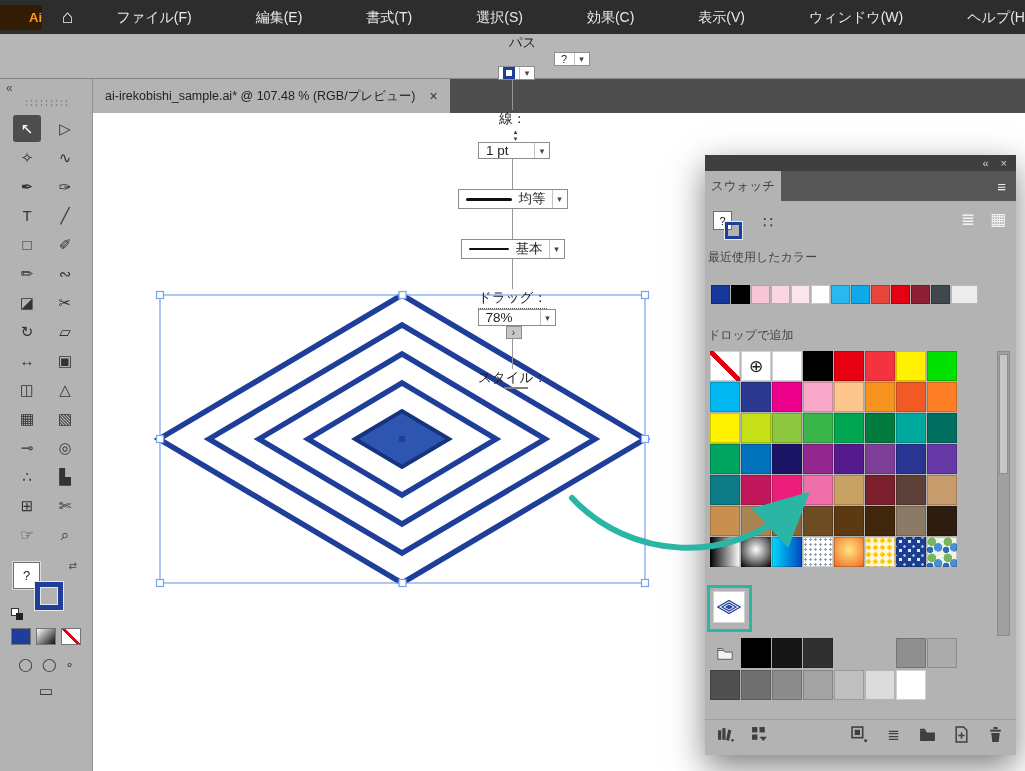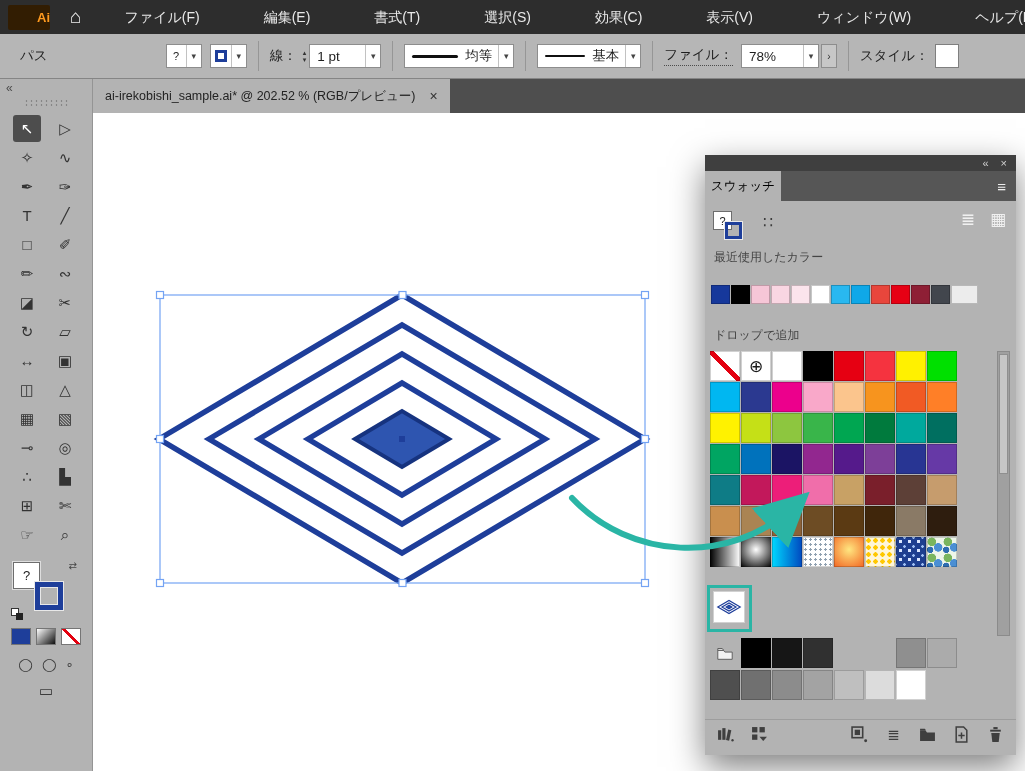--- a/index.html
+++ b/index.html
@@ -2,27 +2,27 @@
 <html style="--teal: #2ab5a5; --art-stroke: #1e3e9a; --art-fill: #2e55b0; --art-fill-dark: #16337f; --sel-blue: #74a3f3;"><head>
 <meta charset="utf-8">
 <style>
   * { box-sizing: border-box; margin: 0; padding: 0; }
   html,body { width:1025px; height:771px; }
   body { font-family:"Liberation Sans","DejaVu Sans",sans-serif; cursor:default; overflow:hidden; background:#fff; }
   .app { position:relative; width:1025px; height:771px; overflow:hidden; background:#b3b3b3; }
 
   
   .menubar { position:absolute; left:0; top:0; width:100%; height:34px; background:#2d2d2d; display:flex; align-items:center; color:#e9e9e9; z-index:10; }
-  .ai-logo { width:45px; height:25px; margin-left:8px; background:#321d02; color:#ff9a1f; font-weight:bold; font-size:13px; display:flex; align-items:center; justify-content:center; border-radius:2px;padding-left:29px; }
+  .ai-logo { width:45px; height:25px; background:#321d02; color:#ff9a1f; font-weight:bold; font-size:13px; display:flex; align-items:center; justify-content:center; border-radius:2px;padding-left:29px; }
   .home-icon { margin-left:20px; font-size:19px; color:#ececec; line-height:34px; }
   .menu-items { display:flex; margin-left:26px;gap:30px; }
   .menu-item { padding:0 17px; font-size:14px; line-height:34px; white-space:nowrap; }
 
   
-  .control-bar { position:absolute; top:34px; left:0; width:100%; height:45px; background:#b6b6b6; border-bottom:1px solid #858585; display:flex; align-items:center; color:#1e1e1e; font-size:13.5px; z-index:9; }
+  .control-bar { position:absolute; top:34px; left:0; width:100%; height:45px; background:#b6b6b6; border-bottom:1px solid #858585; display:flex; align-items:center; color:#1e1e1e; font-size:13.5px; z-index:9;flex-direction:column; }
   .cb-label { white-space:nowrap; }
   .combo { background:#fff; border:1px solid #8d8d8d; height:24px; display:flex; align-items:center; }
   .combo .ca { width:15px; align-self:stretch; display:flex; align-items:center; justify-content:center; border-left:1px solid #c2c2c2; color:#444; font-size:9px; }
   .vsep { width:1px; height:30px; background:#969696; margin:0 11px; flex:0 0 auto; }
   .fill-mini { width:19px; display:flex; align-items:center; justify-content:center; font-size:11px; color:#222; }
   .stroke-mini { width:12px; height:12px; border:3px solid var(--art-stroke); margin:0 4px; }
   .stepper { display:flex; flex-direction:column; justify-content:center; font-size:7px; color:#333; line-height:7px; margin-left:6px; }
   .line-swatch { width:46px; height:3px; background:#101010; border-radius:2px; margin:0 7px; }
   .line-swatch.thin { height:2px; width:40px; }
   .dotted-label { border-bottom:1px dotted #4c4c4c; padding-bottom:1px; }
@@ -61,29 +61,29 @@
   .artwork-svg { position:absolute; left:0; top:0; }
 
   
   .arrow-overlay { position:absolute; left:0; top:0; width:1025px; height:771px; z-index:60; pointer-events:none; }
   .annotation { position:absolute; left:556px; top:246px; color:var(--teal); font-weight:bold; font-size:16px; letter-spacing:.5px; z-index:70; white-space:nowrap; }
 
   
   .swatches { position:absolute; left:705px; top:155px; width:311px; height:600px; background:#b3b3b3; z-index:50; box-shadow:0 12px 32px rgba(0,0,0,.5); color:#333; }
   .sw-title { height:16px; background:#3f3f3f; display:flex; justify-content:flex-end; align-items:center; gap:12px; padding:0 9px; color:#d2d2d2; font-size:11px; line-height:16px; }
   .sw-tabs { height:30px; background:#565656; display:flex; align-items:stretch; }
-  .sw-tab { width:76px; background:#b3b3b3; color:#000000; font-size:12.5px; display:flex; align-items:center; justify-content:center; }
+  .sw-tab { width:76px; background:#b3b3b3; color:#404040; font-size:12.5px; display:flex; align-items:center; justify-content:center; }
   .sw-menu { margin-left:auto; color:#ededed; font-size:15px; display:flex; align-items:center; padding-right:10px; }
   .sw-body { position:relative; height:553px; }
   .sw-proxy { position:absolute; left:8px; top:10px; width:40px; height:34px; }
   .swp-fill { position:absolute; left:0; top:0; width:19px; height:19px; background:#fff; border:1px solid #6d6d6d; display:flex; align-items:center; justify-content:center; font-size:11px; color:#222; }
   .swp-stroke { position:absolute; left:12px; top:11px; width:17px; height:17px; border:3px solid var(--art-stroke); box-shadow:0 0 0 1px #eaeaea; }
   .sw-opt-icon { position:absolute; left:58px; top:12px; font-size:16px; color:#3c3c3c; }
   .sw-views { position:absolute; right:10px; top:8px; display:flex; gap:15px; font-size:17px; color:#f0f0f0; }
-  .sw-label { position:absolute; left:9px; font-size:12px; color:#454545; white-space:nowrap; }
+  .sw-label { position:absolute; left:3px; font-size:12px; color:#454545; white-space:nowrap; }
   .sw-recent { position:absolute; left:6px; top:84px; display:flex; gap:1px; }
   .sw-rc { width:19px; height:19px; box-shadow:inset 0 0 0 1px rgba(0,0,0,.22); flex:0 0 auto; }
   .sw-rc.sw-wide { width:27px; }
   .sw-grid { position:absolute; left:5px; display:grid; grid-template-columns:repeat(8,30px); gap:1px; }
   .sw-cell { width:30px; height:30px; box-shadow:inset 0 0 0 1px rgba(0,0,0,.18); display:flex; align-items:center; justify-content:center; }
   .sw-empty { box-shadow:none; background:transparent; }
   .sw-none { background:linear-gradient(45deg,#fff 44%,#e3000f 44%,#e3000f 56%,#fff 56%); }
   .sw-reg { background:#fff; color:#1a1a1a; font-size:17px; }
   .sw-folder { box-shadow:none; background:transparent; }
   .pat-dots-gray { background-color:#fff; background-image:radial-gradient(#8fa0b0 1px, transparent 1.4px); background-size:5px 5px; }
@@ -145,34 +145,34 @@
       <span style="padding-right:6px">均等</span>
       <span class="ca">▾</span>
     </div>
     <div class="vsep"></div>
     <div class="combo">
       <span class="line-swatch thin"></span>
       <span style="padding-right:6px">基本</span>
       <span class="ca">▾</span>
     </div>
     <div class="vsep"></div>
-    <span class="cb-label dotted-label">ファイル：</span>
+    <span class="cb-label dotted-label">ドラッグ：</span>
     <div class="combo" style="margin-left:8px;width:78px">
       <span style="flex:1;padding-left:7px">78%</span>
       <span class="ca">▾</span>
     </div>
     <div class="mini-btn">›</div>
     <div class="vsep"></div>
     <span class="cb-label">スタイル：</span>
     <div class="style-swatch"></div>
   </div>
 
   <div class="tabbar">
     <div class="doc-tab">
-      <span>ai-irekobishi_sample.ai* @ 202.52 % (RGB/プレビュー)</span>
+      <span>ai-irekobishi_sample.ai* @ 107.48 % (RGB/プレビュー)</span>
       <span class="tab-close">×</span>
     </div>
   </div>
 
   <div class="toolbar">
     <div class="tb-head">
       <span class="tb-collapse">«</span>
       <div class="tb-grip"></div>
     </div>
     <div class="tools-grid" id="tools-grid">

